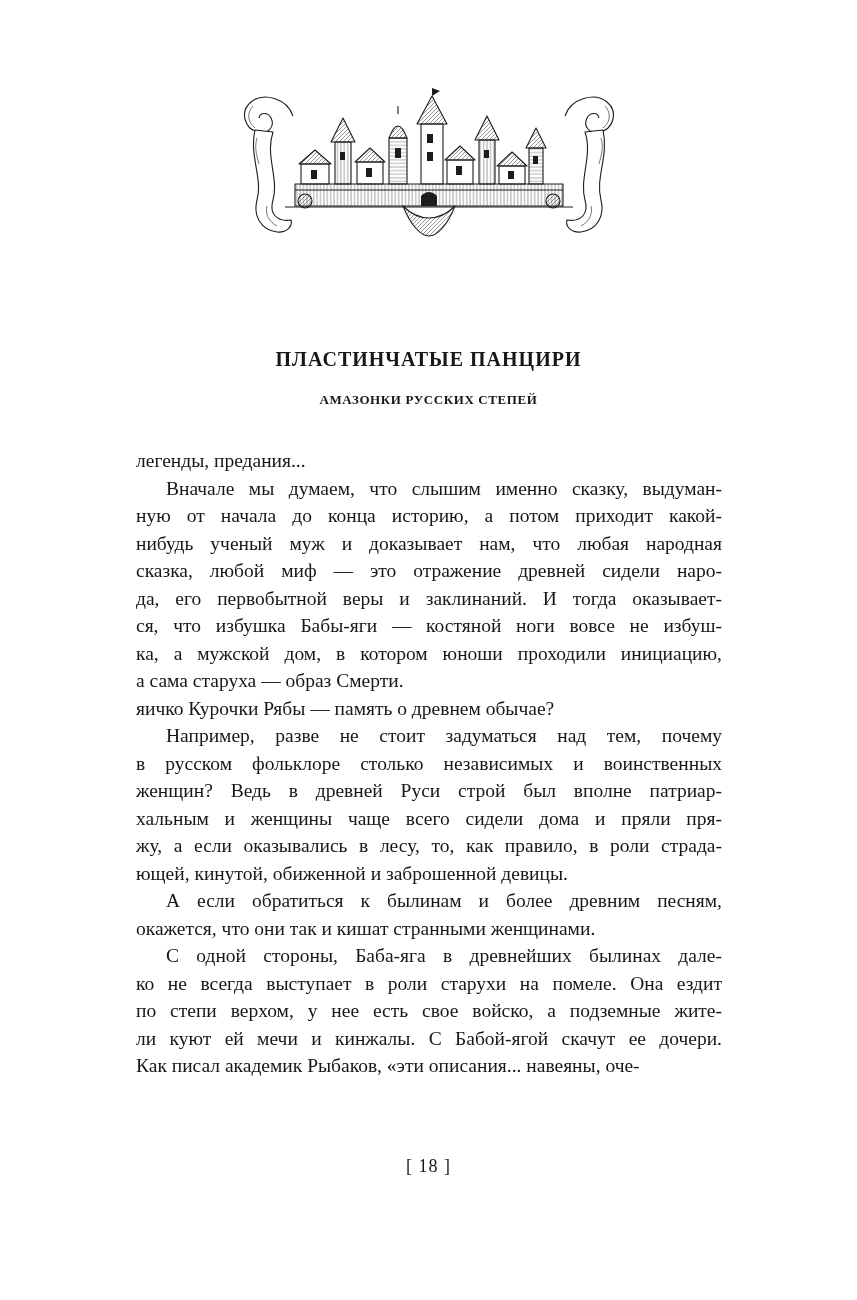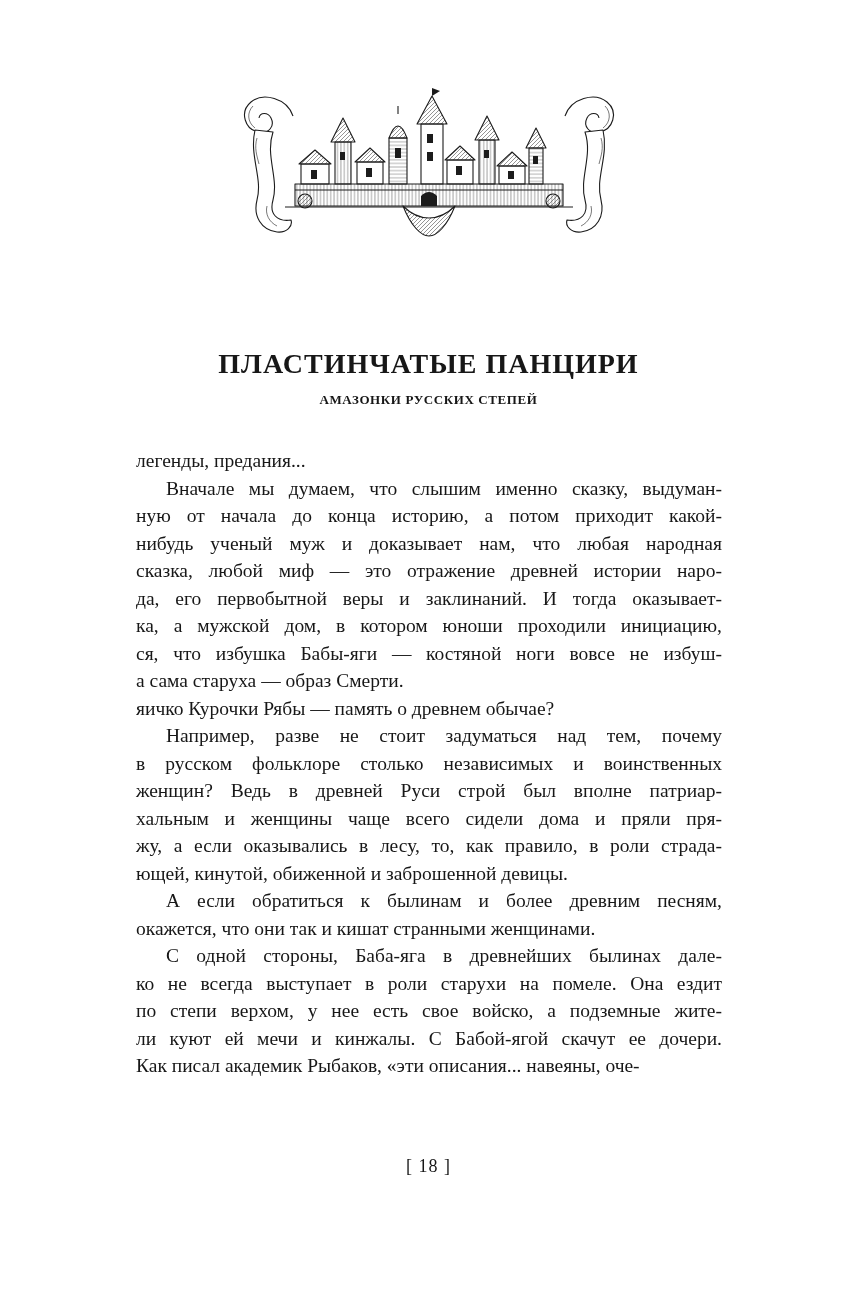--- a/index.html
+++ b/index.html
@@ -20,21 +20,21 @@
     transform: translateX(-50%);
     width: 404px;
     height: 160px;
   }
   .chapter-title {
     position: absolute;
     top: 348px;
     left: 0;
     width: 100%;
     text-align: center;
-    font-size: 28px;
+    font-size: 20px;
     font-weight: bold;
     letter-spacing: 1px;
   }
   .chapter-subtitle {
     position: absolute;
     top: 392px;
     left: 0;
     width: 100%;
     text-align: center;
     font-size: 13px;
@@ -167,24 +167,24 @@
 <h2 class="chapter-subtitle">АМАЗОНКИ РУССКИХ СТЕПЕЙ</h2>
 
 <div class="bodytext">
     <div class="para">
       <div class="line last">легенды, предания...</div>
     </div>
     <div class="para">
       <div class="line first">Вначале мы думаем, что слышим именно сказку, выдуман-</div>
       <div class="line">ную от начала до конца историю, а потом приходит какой-</div>
       <div class="line">нибудь ученый муж и доказывает нам, что любая народная</div>
-      <div class="line">сказка, любой миф — это отражение древней истории наро-</div>
+      <div class="line">сказка, любой миф — это отражение древней сидели наро-</div>
       <div class="line">да, его первобытной веры и заклинаний. И тогда оказывает-</div>
+      <div class="line">ся, что избушка Бабы-яги — костяной ноги вовсе не избуш-</div>
       <div class="line">ка, а мужской дом, в котором юноши проходили инициацию,</div>
-      <div class="line">ся, что избушка Бабы-яги — костяной ноги вовсе не избуш-</div>
       <div class="line last">а сама старуха — образ Смерти.</div>
     </div>
     <div class="para">
       <div class="line last">яичко Курочки Рябы — память о древнем обычае?</div>
     </div>
     <div class="para">
       <div class="line first">Например, разве не стоит задуматься над тем, почему</div>
       <div class="line">в русском фольклоре столько независимых и воинственных</div>
       <div class="line">женщин? Ведь в древней Руси строй был вполне патриар-</div>
       <div class="line">хальным и женщины чаще всего сидели дома и пряли пря-</div>

